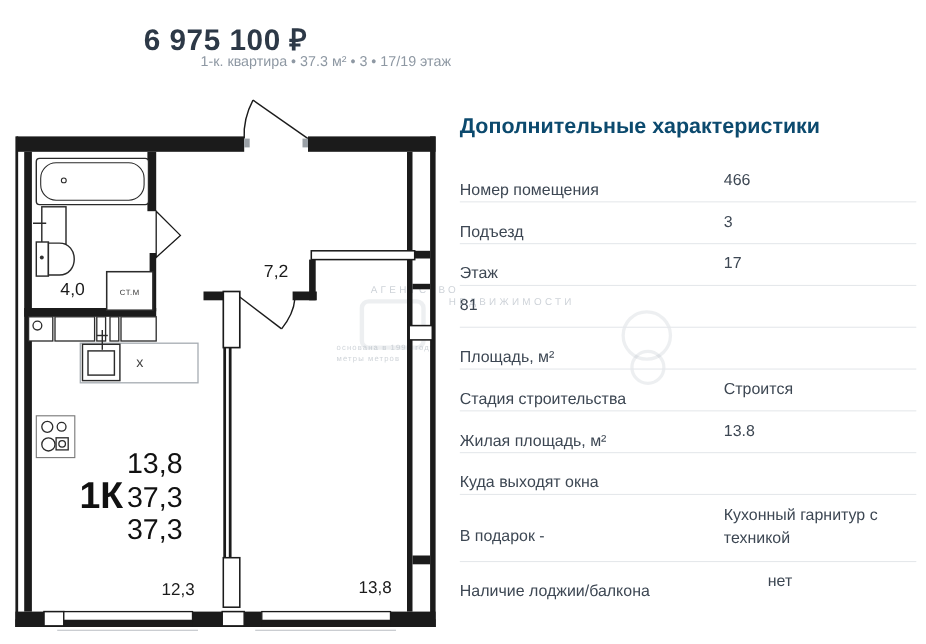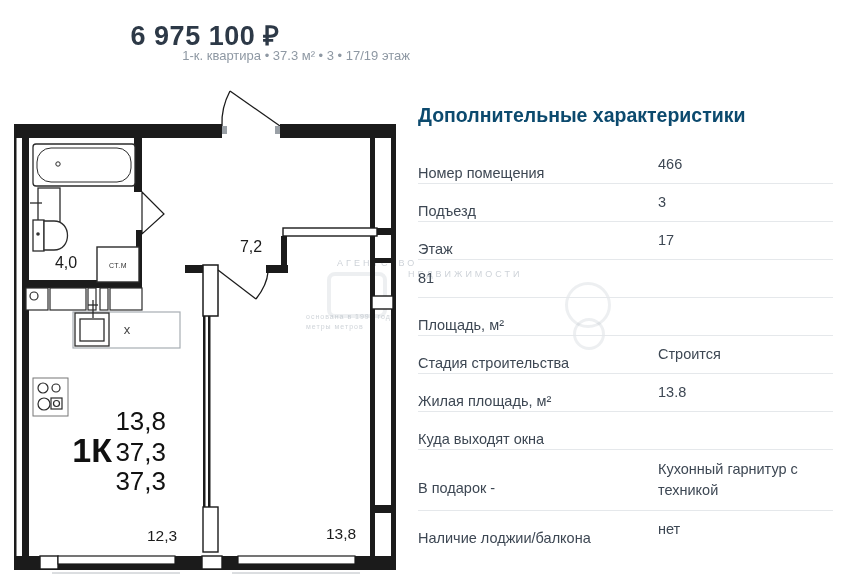--- a/index.html
+++ b/index.html
@@ -26,21 +26,21 @@
   
   .plan{position:absolute;left:10px;top:88px;width:392px;height:492px;z-index:1;}
 
   
   .panel{position:absolute;left:418px;top:96px;width:415px;z-index:1;}
   .panel-title{font-size:19.5px;font-weight:700;color:#0c4a6e;margin:8px 0 0 0;}
   .rows{margin-top:19px;}
   .row{display:flex;align-items:center;min-height:37px;
     border-bottom:1px solid #e5e8eb;font-size:14.5px;color:#3d4753;}
   .row.tall{min-height:60px;}
-  .row.last{border-bottom:none;}
+  .row.last{border-bottom:none;gap:40px;}
   .row .lbl{flex:0 0 240px;margin-top:16px;}
   .row .val{flex:1;line-height:1.45;}
 </style>
 </head>
 <body>
 
 <div class="hdr-price">6 975 100 ₽</div>
 <div class="hdr-sub">1-к. квартира • 37.3 м² • 3 • 17/19 этаж</div>
 
 <div class="wm wm-big" style="left:337px;top:258px;">АГЕНТСТВО</div>

